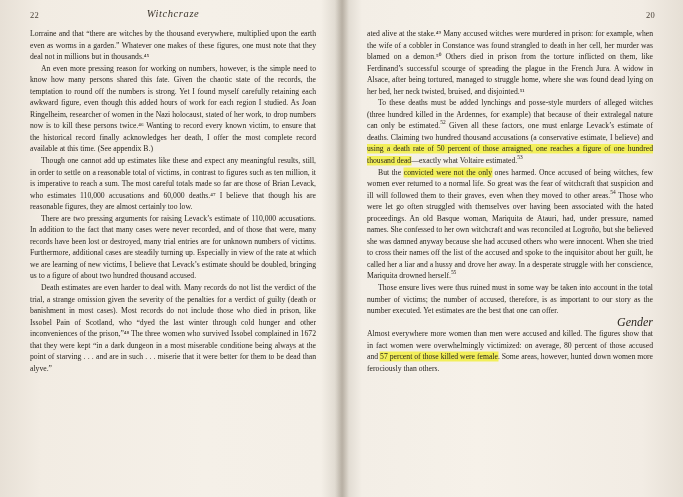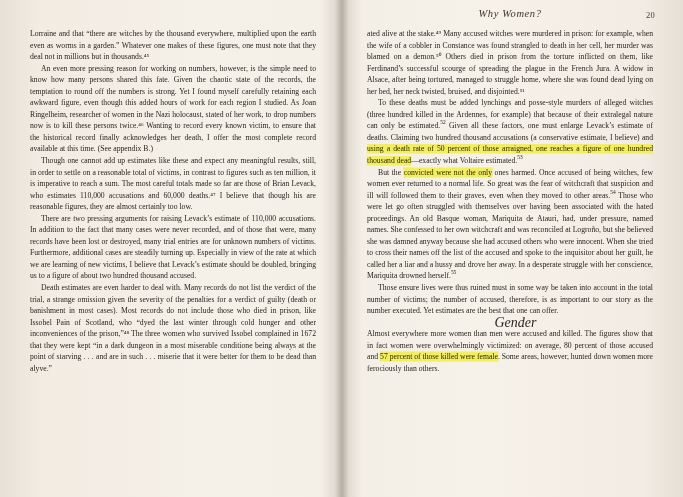--- a/index.html
+++ b/index.html
@@ -76,22 +76,22 @@
   .body p {
     margin: 0;
     text-indent: 11px;
     hyphens: auto;
   }
   .body p.noindent {
     text-indent: 0;
   }
   .subhead {
     margin: 9px 0 4px 0;
-    text-align: center;
-    font-size: 14px;
+    text-align: right;
+    font-size: 12px;
     font-style: italic;
     text-indent: 0;
     color: #2c2720;
   }
   .hl {
     background: #f2ef5a;
     box-shadow: 0 0 0 0.5px #f2ef5a;
   }
   sup {
     font-size: 5.4px;
@@ -100,32 +100,35 @@
   }
 </style>
 </head>
 <body>
 
 <div class="page">
 
   <div class="gutter-shadow"></div>
 
   <div class="col col-left">
+    <div class="head">
+      <div class="folio folio-left">22</div>
+      <div class="running-title">Witchcraze</div>
+    </div>
     <div class="body">
       <p class="noindent">Lorraine and that “there are witches by the thousand everywhere, multiplied upon the earth even as worms in a garden.” Whatever one makes of these figures, one must note that they deal not in millions but in thousands.⁴⁵</p>
       <p>An even more pressing reason for working on numbers, however, is the simple need to know how many persons shared this fate. Given the chaotic state of the records, the temptation to round off the numbers is strong. Yet I found myself carefully retaining each awkward figure, even though this added hours of work for each region I studied. As Joan Ringelheim, researcher of women in the Nazi holocaust, stated of her work, to drop numbers now is to kill these persons twice.⁴⁶ Wanting to record every known victim, to ensure that the historical record finally acknowledges her death, I offer the most complete record available at this time. (See appendix B.)</p>
       <p>Though one cannot add up estimates like these and expect any meaningful results, still, in order to settle on a reasonable total of victims, in contrast to figures such as ten million, it is imperative to reach a sum. The most careful totals made so far are those of Brian Levack, who estimates 110,000 accusations and 60,000 deaths.⁴⁷ I believe that though his are reasonable figures, they are almost certainly too low.</p>
       <p>There are two pressing arguments for raising Levack’s estimate of 110,000 accusations. In addition to the fact that many cases were never recorded, and of those that were, many records have been lost or destroyed, many trial entries are for unknown numbers of victims. Furthermore, additional cases are steadily turning up. Especially in view of the rate at which we are learning of new victims, I believe that Levack’s estimate should be doubled, bringing us to a figure of about two hundred thousand accused.</p>
       <p>Death estimates are even harder to deal with. Many records do not list the verdict of the trial, a strange omission given the severity of the penalties for a verdict of guilty (death or banishment in most cases). Most records do not include those who died in prison, like Issobel Pain of Scotland, who “dyed the last winter through cold hunger and other inconveniences of the prison,”⁴⁸ The three women who survived Issobel complained in 1672 that they were kept “in a dark dungeon in a most miserable conditione being always at the point of starving . . . and are in such . . . miserie that it were better for them to be dead than alyve.”</p>
     </div>
   </div>
 
   <div class="col col-right">
     <div class="head">
-      <div class="running-title">Why Women?</div>
       <div class="folio folio-right">20</div>
     </div>
     <div class="body">
       <p class="noindent">ated alive at the stake.⁴⁹ Many accused witches were murdered in prison: for example, when the wife of a cobbler in Constance was found strangled to death in her cell, her murder was blamed on a demon.⁵⁰ Others died in prison from the torture inflicted on them, like Ferdinand’s successful scourge of spreading the plague in the French Jura. A widow in Alsace, after being tortured, managed to struggle home, where she was found dead lying on her bed, her neck twisted, bruised, and disjointed.⁵¹</p>
 
       <p>To these deaths must be added lynchings and posse-style murders of alleged witches (three hundred killed in the Ardennes, for example) that because of their extralegal nature can only be estimated.<sup>52</sup> Given all these factors, one must enlarge Levack’s estimate of deaths. Claiming two hundred thousand accusations (a conservative estimate, I believe) and <span class="hl">using a death rate of 50 percent of those arraigned, one reaches a figure of one hundred thousand dead</span>—exactly what Voltaire estimated.<sup>53</sup></p>
 
       <p>But the <span class="hl">convicted were not the only</span> ones harmed. Once accused of being witches, few women ever returned to a normal life. So great was the fear of witchcraft that suspicion and ill will followed them to their graves, even when they moved to other areas.<sup>54</sup> Those who were let go often struggled with themselves over having been associated with the hated proceedings. An old Basque woman, Mariquita de Atauri, had, under pressure, named names. She confessed to her own witchcraft and was reconciled at Logroño, but she believed she was damned anyway because she had accused others who were innocent. When she tried to cross their names off the list of the accused and spoke to the inquisitor about her guilt, he called her a liar and a hussy and drove her away. In a desperate struggle with her conscience, Mariquita drowned herself.<sup>55</sup></p>
 
       <p>Those ensure lives were thus ruined must in some way be taken into account in the total number of victims; the number of accused, therefore, is as important to our story as the number executed. Yet estimates are the best that one can offer.</p>

